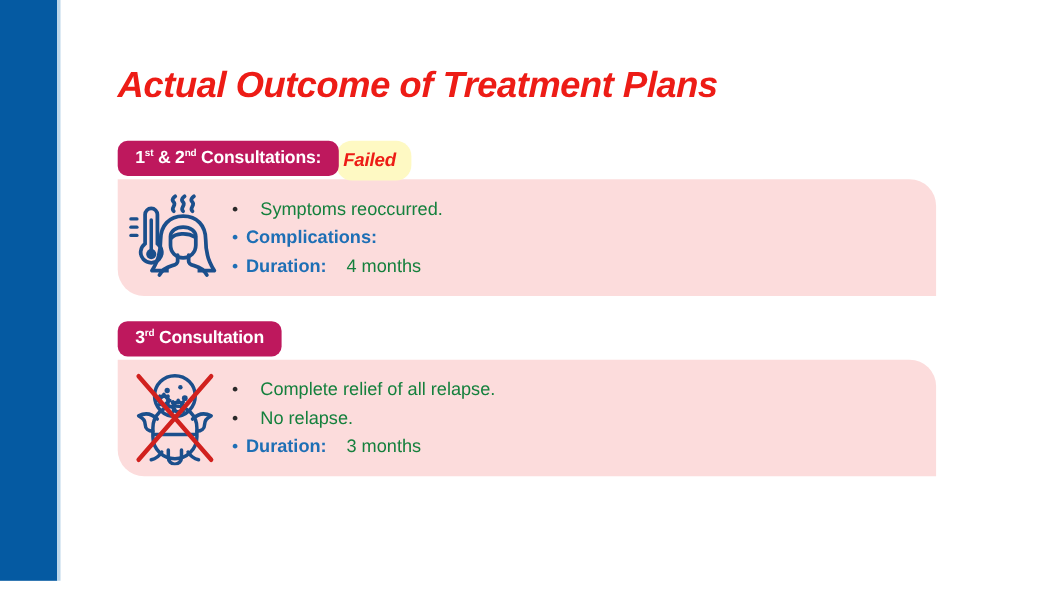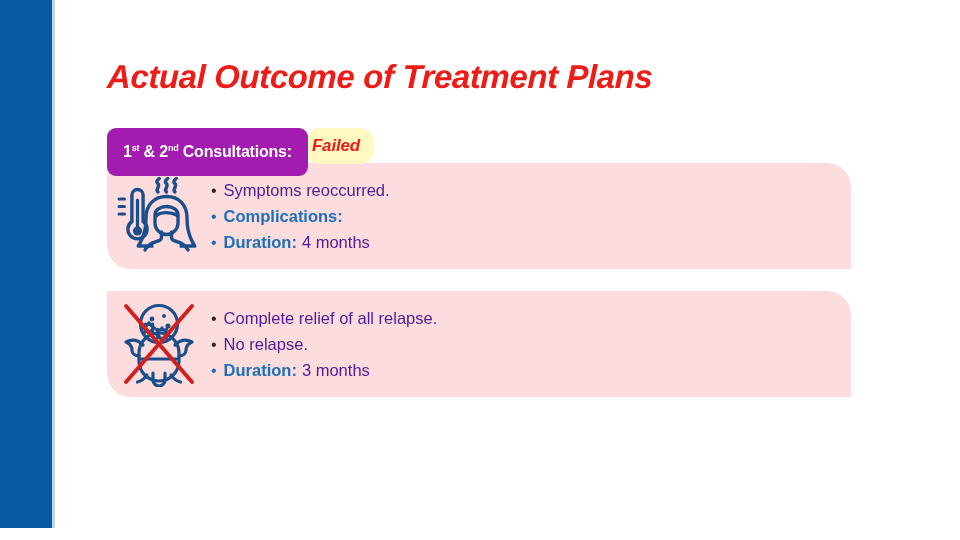--- a/index.html
+++ b/index.html
@@ -78,27 +78,27 @@
     font-size: 17px;
     font-weight: bold;
     font-style: italic;
     color: #ED1C16;
     white-space: nowrap;
     letter-spacing: -0.2px;
   }
 
   .badge-blue {
     position: relative;
-    background: #a21caf;
+    background: #be185d;
     border-radius: 9px;
     display: flex;
     align-items: center;
     padding: 0 16px;
     z-index: 2;
-    height: 48px;
+    height: 32px;
   }
   .badge-blue-text {
     font-size: 16px;
     font-weight: bold;
     color: #ffffff;
     white-space: nowrap;
     letter-spacing: -0.2px;
   }
   .badge-blue-text sup {
     font-size: 9px;
@@ -158,21 +158,21 @@
     margin-right: 7px;
     line-height: 1;
   }
   .bullet-dot.dark { color: #2a2a2a; }
   .lbl {
     color: #1E6FB5;
     font-weight: bold;
     margin-right: 5px;
     text-align: right;
   }
-  .val { color: #4c1d95; }
+  .val { color: #15803d; margin-left: 13px; }
 </style>
 </head>
 <body>
 
 <div id="slide-accent-bar"></div>
 <div id="slide-accent-bar-edge"></div>
 
 <div id="page-title">Actual Outcome of Treatment Plans</div>
 
 <div class="section" id="section-first">
@@ -236,20 +236,25 @@
         <span class="lbl">Duration:</span>
         <span class="val">4 months</span>
       </div>
     </div>
 
   </div>
 </div>
 
 <div class="section" id="section-third">
 
+  <div class="badge-row">
+    <div class="badge-blue">
+      <span class="badge-blue-text"><span>3</span><sup>rd</sup> <span>Consultation</span></span>
+    </div>
+  </div>
 
   <div class="card" id="card-third">
 
     <div class="card-icon">
       <svg width="92" height="86" viewBox="0 0 92 86" fill="none" xmlns="http://www.w3.org/2000/svg">
         <g stroke="#1B4F8C" stroke-width="3.2" fill="none" stroke-linecap="round" stroke-linejoin="round">
 
           <circle cx="46" cy="23" r="18.5"></circle>
 
           <circle cx="39" cy="18" r="2.4" fill="#1B4F8C" stroke="none"></circle>

